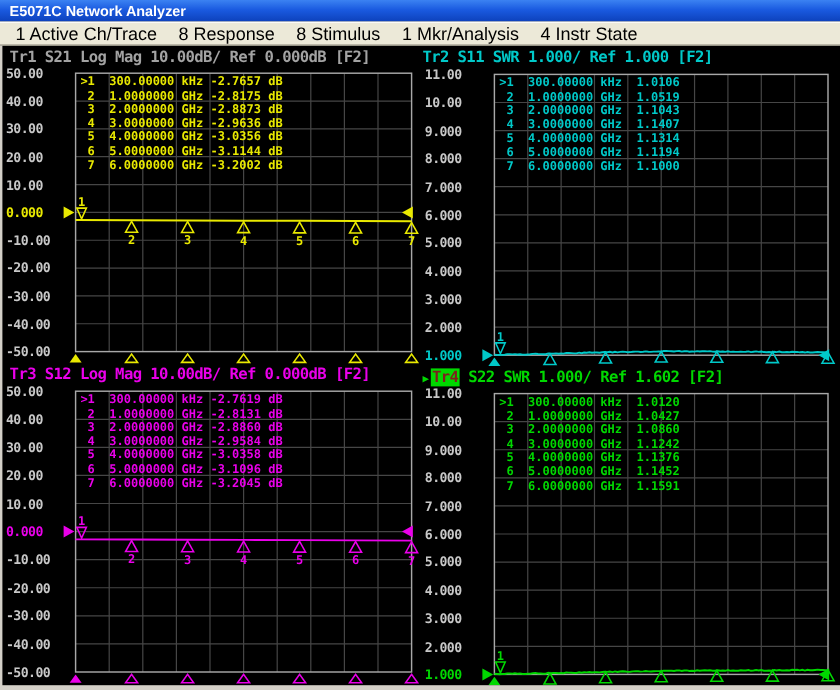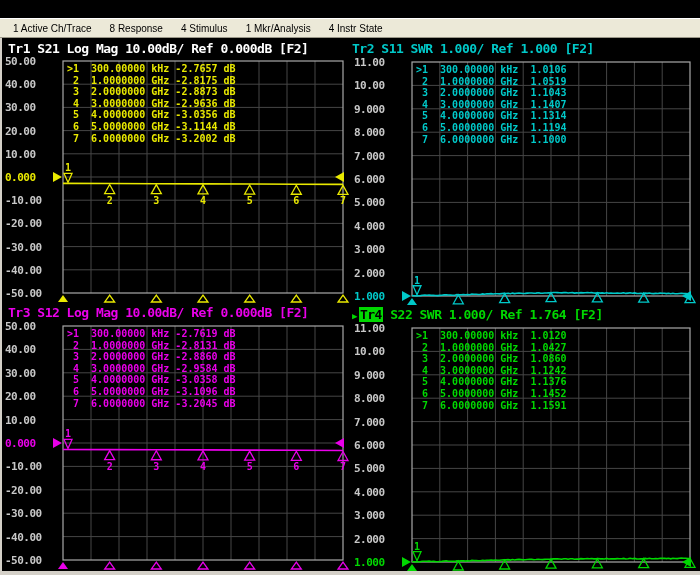--- a/index.html
+++ b/index.html
@@ -5,48 +5,51 @@
   html,body{margin:0;padding:0;background:#555;}
   .screen{position:relative;width:700px;height:575px;background:#000;overflow:hidden;
           font-family:"DejaVu Sans Mono",monospace;}
   .titlebar{position:absolute;left:0;top:0;width:700px;height:18px;
             background:linear-gradient(180deg,#3b82f2 0%,#1a5ae0 45%,#0d41bb 100%);
             color:#fff;font-family:"Liberation Sans",sans-serif;font-weight:bold;
             font-size:12px;line-height:18px;padding-left:8px;box-sizing:border-box;}
   .menubar{position:absolute;left:0;top:18px;width:700px;height:20px;background:#ece9d8;
            border-top:1px solid #fff;border-bottom:1px solid #9a9788;box-sizing:border-box;
            display:flex;align-items:center;font-family:"Liberation Sans",sans-serif;
-           font-size:10px;color:#000;padding-left:4px;}
+           font-size:15px;color:#000;padding-left:4px;}
   .menubar span{padding:0 9px;cursor:default;}
   .border-left{position:absolute;left:0;top:38px;width:2px;height:537px;background:#d4d0c8;}
   .border-bottom{position:absolute;left:0;top:571px;width:700px;height:4px;background:#d4d0c8;}
   .hdr{position:absolute;font-size:13px;font-weight:bold;white-space:pre;letter-spacing:-0.5px;}
-  .hdr .tname.active{color:#000000;padding:0 1px;}
+  .hdr .tname.active{color:#7f1d1d;padding:0 1px;}
   .hdr .arrow{font-size:9px;margin-right:2px;}
   .ylab{position:absolute;width:52px;text-align:left;font-size:11px;font-weight:bold;
         letter-spacing:-0.5px;white-space:pre;}
   .mtable{position:absolute;font-size:10px;font-weight:bold;line-height:11.6px;
           white-space:pre;letter-spacing:0;}
   .mrow{white-space:pre;}
   svg.plot{position:absolute;overflow:hidden;}
 </style>
 </head>
 <body>
 
 <div class="screen">
+  <div class="titlebar">
+    <span>E5071C Network Analyzer</span>
+  </div>
   <div class="menubar">
     <span>1 Active Ch/Trace</span>
     <span>8 Response</span>
-    <span>4 Stimulus</span>
+    <span>8 Stimulus</span>
     <span>1 Mkr/Analysis</span>
     <span>4 Instr State</span>
   </div>
 
   <div id="plots">
-      <div class="hdr" style="left: 8px; top: 41px; color: #ffffff;"><span class="tname">Tr1</span><span class="tsettings"> S21 Log Mag 10.00dB/ Ref 0.000dB [F2]</span></div>
+      <div class="hdr" style="left: 8px; top: 41px; color: #a3a3a3;"><span class="tname">Tr1</span><span class="tsettings"> S21 Log Mag 10.00dB/ Ref 0.000dB [F2]</span></div>
       <div class="ylab" style="left: 5px; top: 55px; color: rgb(200, 200, 200);">50.00</div>
       <div class="ylab" style="left: 5px; top: 78.2px; color: rgb(200, 200, 200);">40.00</div>
       <div class="ylab" style="left: 5px; top: 101.4px; color: rgb(200, 200, 200);">30.00</div>
       <div class="ylab" style="left: 5px; top: 124.6px; color: rgb(200, 200, 200);">20.00</div>
       <div class="ylab" style="left: 5px; top: 147.8px; color: rgb(200, 200, 200);">10.00</div>
       <div class="ylab" style="left: 5px; top: 171px; color: rgb(233, 233, 0);">0.000</div>
       <div class="ylab" style="left: 5px; top: 194.2px; color: rgb(200, 200, 200);">-10.00</div>
       <div class="ylab" style="left: 5px; top: 217.4px; color: rgb(200, 200, 200);">-20.00</div>
       <div class="ylab" style="left: 5px; top: 240.6px; color: rgb(200, 200, 200);">-30.00</div>
       <div class="ylab" style="left: 5px; top: 263.8px; color: rgb(200, 200, 200);">-40.00</div>
@@ -194,21 +197,21 @@
         <text x="293" y="157.49853000000002" fill="#ea00ea" text-anchor="middle" font-size="10px" font-weight="bold" font-family="DejaVu Sans Mono, monospace">7</text>
         <polygon points="8,256 18,256 13,249" fill="#ea00ea"></polygon>
         <polygon points="54.6549994166375,256 64.65499941663751,256 59.6549994166375,249" fill="none" stroke="#ea00ea" stroke-width="1.3"></polygon>
         <polygon points="101.32399953331,256 111.32399953331,256 106.32399953331,249" fill="none" stroke="#ea00ea" stroke-width="1.3"></polygon>
         <polygon points="147.9929996499825,256 157.9929996499825,256 152.9929996499825,249" fill="none" stroke="#ea00ea" stroke-width="1.3"></polygon>
         <polygon points="194.66199976665501,256 204.66199976665501,256 199.66199976665501,249" fill="none" stroke="#ea00ea" stroke-width="1.3"></polygon>
         <polygon points="241.3309998833275,256 251.3309998833275,256 246.3309998833275,249" fill="none" stroke="#ea00ea" stroke-width="1.3"></polygon>
         <polygon points="288,256 298,256 293,249" fill="none" stroke="#ea00ea" stroke-width="1.3"></polygon>
       </svg>
       <div class="mtable" style="left: 67px; top: 328px; color: rgb(234, 0, 234);"><div class="mrow">&gt;1  300.00000 kHz -2.7619 dB</div><div class="mrow"> 2  1.0000000 GHz -2.8131 dB</div><div class="mrow"> 3  2.0000000 GHz -2.8860 dB</div><div class="mrow"> 4  3.0000000 GHz -2.9584 dB</div><div class="mrow"> 5  4.0000000 GHz -3.0358 dB</div><div class="mrow"> 6  5.0000000 GHz -3.1096 dB</div><div class="mrow"> 7  6.0000000 GHz -3.2045 dB</div></div>
-      <div class="hdr" style="left: 352px; top: 307px; color: rgb(0, 216, 0);"><span class="arrow">▶</span><span class="tname active" style="background: rgb(0, 216, 0);">Tr4</span><span class="tsettings"> S22 SWR 1.000/ Ref 1.764 [F2]</span></div>
+      <div class="hdr" style="left: 352px; top: 307px; color: rgb(0, 216, 0);"><span class="arrow">▶</span><span class="tname active" style="background: rgb(0, 216, 0);">Tr4</span><span class="tsettings"> S22 SWR 1.000/ Ref 1.602 [F2]</span></div>
       <div class="ylab" style="left: 354px; top: 322px; color: rgb(200, 200, 200);">11.00</div>
       <div class="ylab" style="left: 354px; top: 345.4px; color: rgb(200, 200, 200);">10.00</div>
       <div class="ylab" style="left: 354px; top: 368.8px; color: rgb(200, 200, 200);">9.000</div>
       <div class="ylab" style="left: 354px; top: 392.2px; color: rgb(200, 200, 200);">8.000</div>
       <div class="ylab" style="left: 354px; top: 415.6px; color: rgb(200, 200, 200);">7.000</div>
       <div class="ylab" style="left: 354px; top: 439px; color: rgb(200, 200, 200);">6.000</div>
       <div class="ylab" style="left: 354px; top: 462.4px; color: rgb(200, 200, 200);">5.000</div>
       <div class="ylab" style="left: 354px; top: 485.8px; color: rgb(200, 200, 200);">4.000</div>
       <div class="ylab" style="left: 354px; top: 509.2px; color: rgb(200, 200, 200);">3.000</div>
       <div class="ylab" style="left: 354px; top: 532.6px; color: rgb(200, 200, 200);">2.000</div>

